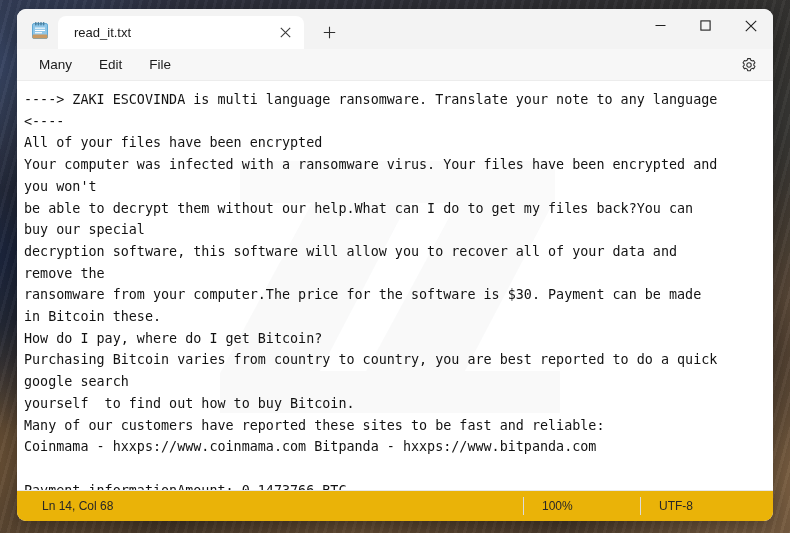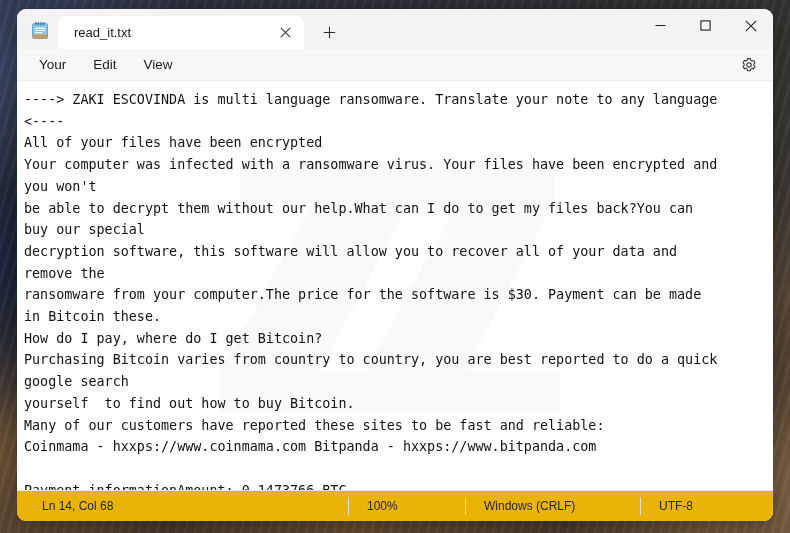--- a/index.html
+++ b/index.html
@@ -256,23 +256,23 @@
       </div>
       <div class="cap-btn close">
         <svg width="12" height="12" viewBox="0 0 12 12" aria-hidden="true">
           <path d="M0.8 0.8 L11.2 11.2 M11.2 0.8 L0.8 11.2" stroke="currentColor" stroke-width="1.1" fill="none"></path>
         </svg>
       </div>
     </div>
   </div>
 
   <div class="menubar">
-    <div class="menu-item">Your</div>
+    <div class="menu-item">Many</div>
     <div class="menu-item">Edit</div>
-    <div class="menu-item">View</div>
+    <div class="menu-item">File</div>
     <div class="settings-btn">
       <svg width="16" height="16" viewBox="0 0 16 16" aria-hidden="true">
         <g fill="none" stroke="currentColor" stroke-width="1.05" stroke-linejoin="round">
           <path d="M6.6 1.6 h2.8 l0.35 1.55 a4.9 4.9 0 0 1 1.3 0.76 l1.5 -0.5 l1.4 2.42 l-1.15 1.06
                    a4.9 4.9 0 0 1 0 1.5 l1.15 1.06 l-1.4 2.42 l-1.5 -0.5 a4.9 4.9 0 0 1 -1.3 0.76
                    l-0.35 1.55 h-2.8 l-0.35 -1.55 a4.9 4.9 0 0 1 -1.3 -0.76 l-1.5 0.5 l-1.4 -2.42
                    l1.15 -1.06 a4.9 4.9 0 0 1 0 -1.5 l-1.15 -1.06 l1.4 -2.42 l1.5 0.5
                    a4.9 4.9 0 0 1 1.3 -0.76 z"></path>
           <circle cx="8" cy="8" r="2.25"></circle>
         </g>
@@ -309,17 +309,16 @@
 <span>Coinmama - hxxps://www.coinmama.com Bitpanda - hxxps://www.bitpanda.com</span>
 <span></span>
 <span>Payment informationAmount: 0.1473766 BTC</span>
 </div>
   </div>
 
   <div class="statusbar">
     <div class="status-ln">Ln 14, Col 68</div>
     <div class="status-spacer"></div>
     <div class="status-cell status-zoom">100%</div>
-    <div class="status-cell status-eol">Windows (CRLF)</div>
     <div class="status-cell status-enc">UTF-8</div>
   </div>
 
 </div>
 
 </body></html>

